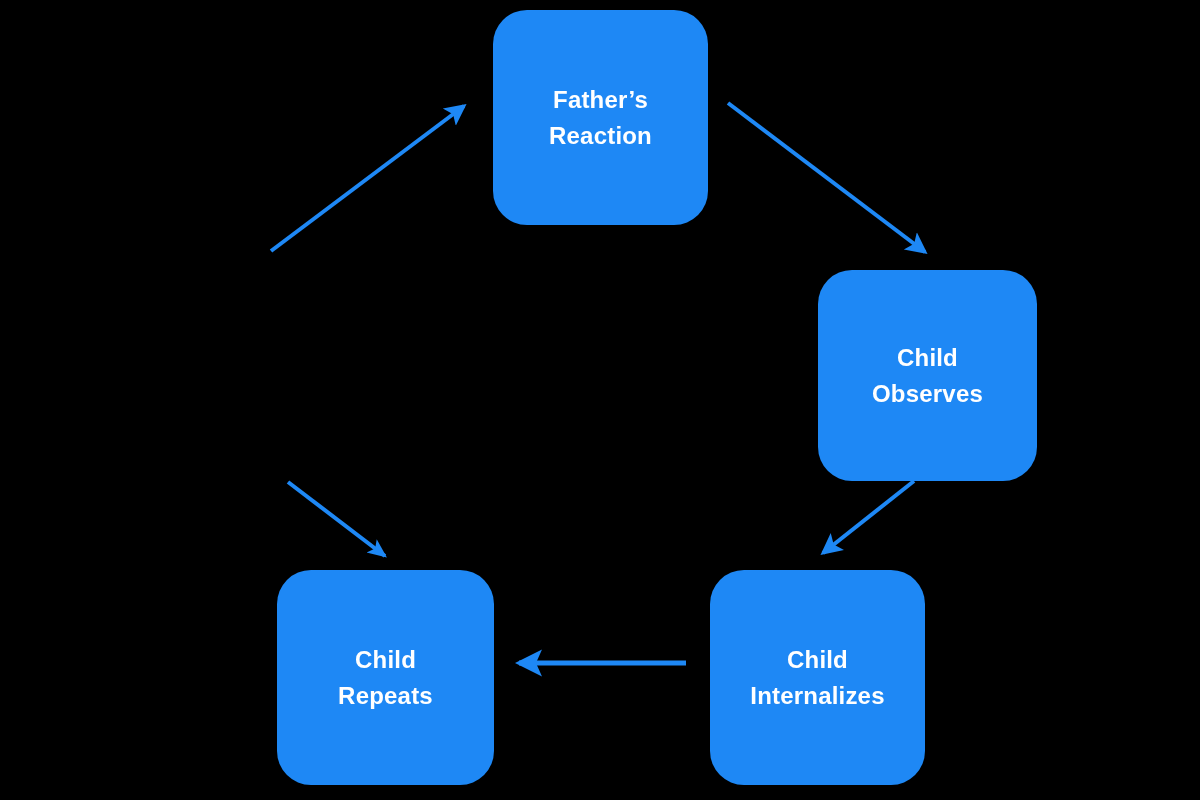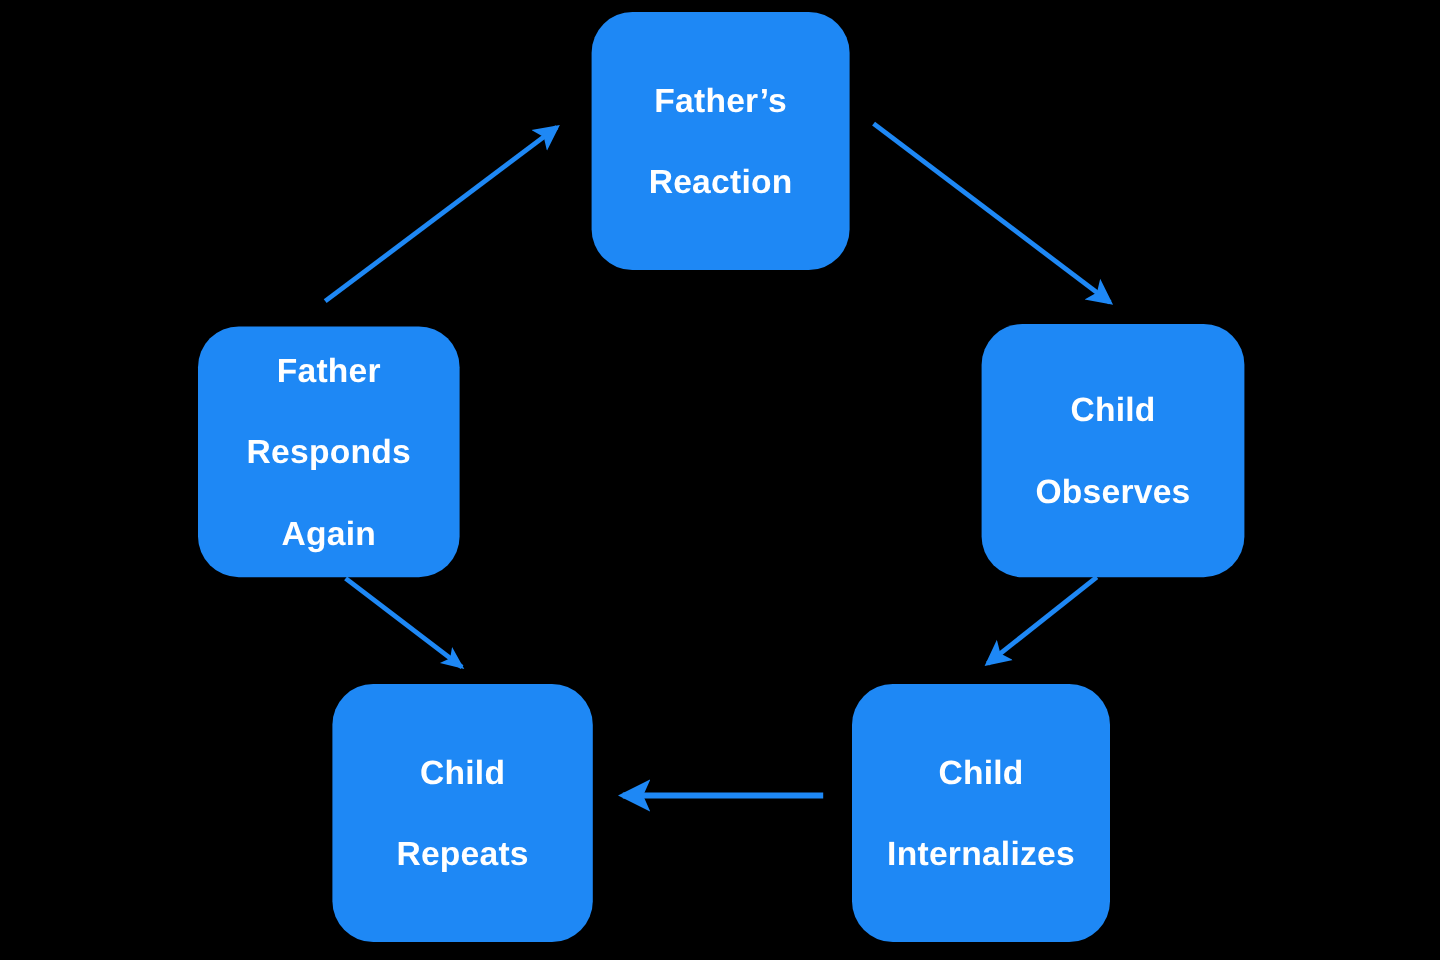--- a/index.html
+++ b/index.html
@@ -31,22 +31,22 @@
     border-radius: 34px;
     display: flex;
     align-items: center;
     justify-content: center;
     text-align: center;
     box-sizing: border-box;
   }
   .node-label {
     color: #ffffff;
     font-weight: bold;
-    font-size: 28px;
-    line-height: 68px;
+    font-size: 24px;
+    line-height: 36px;
     letter-spacing: 0.2px;
     white-space: pre-line;
     padding: 0 6px;
   }
   
   #node-fathers-reaction { left: 493px; top: 10px;  width: 215px; height: 215px; }
   #node-child-observes   { left: 818px; top: 270px; width: 219px; height: 211px; }
   #node-father-responds  { left: 165px; top: 272px; width: 218px; height: 209px; }
   #node-child-repeats    { left: 277px; top: 570px; width: 217px; height: 215px; }
   #node-child-internalizes { left: 710px; top: 570px; width: 215px; height: 215px; }
@@ -90,19 +90,14 @@
   <div class="node" id="node-child-internalizes">
     <span class="node-label">Child
 Internalizes</span>
   </div>
 
   <div class="node" id="node-child-repeats">
     <span class="node-label">Child
 Repeats</span>
   </div>
 
-  <div class="node" id="node-father-responds">
-    <span class="node-label">Father
-Responds
-Again</span>
-  </div>
 
 </div>
 
 </body></html>

